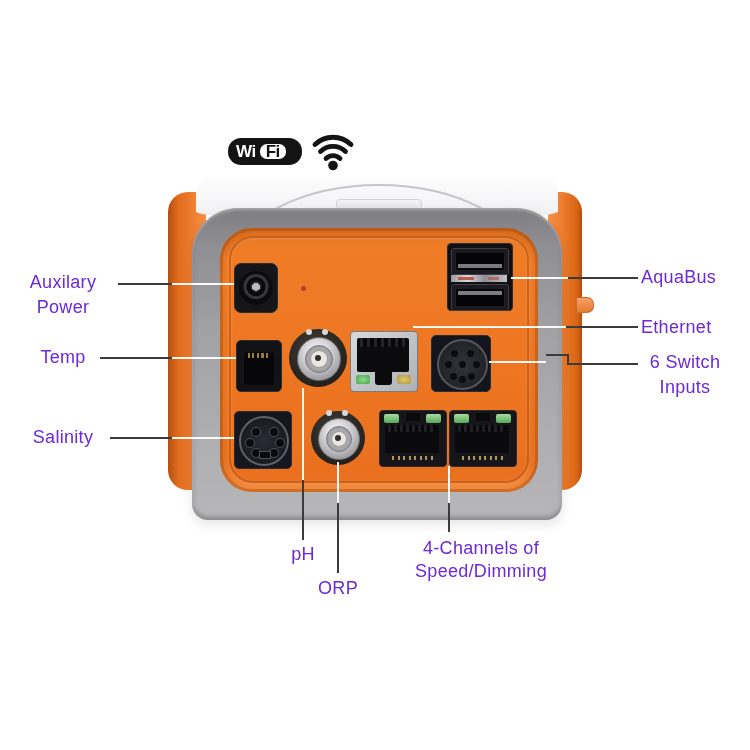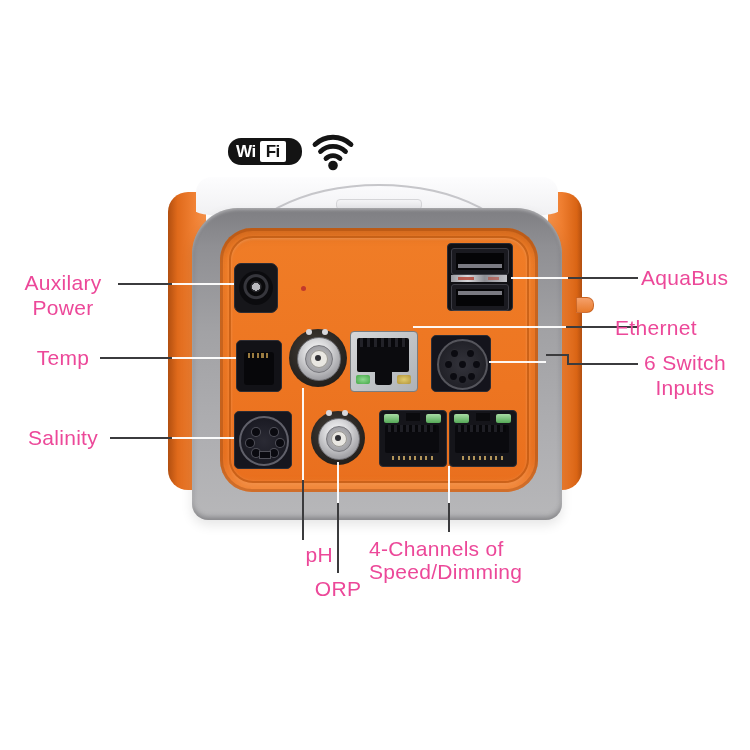--- a/index.html
+++ b/index.html
@@ -1,32 +1,32 @@
 <!DOCTYPE html>
 <html><head>
 <meta charset="utf-8">
 <style>
   html,body{margin:0;padding:0;background:#fff;}
   .scene{position:relative;width:750px;height:750px;background:#ffffff;overflow:hidden;
          font-family:"Liberation Sans","DejaVu Sans",sans-serif;}
   .abs{position:absolute;}
 
   
-  .lbl{position:absolute;color:#ec4899;font-size:21px;line-height:25px;letter-spacing:.3px;}
+  .lbl{position:absolute;color:#6d28d9;font-size:18px;line-height:25px;letter-spacing:.3px;}
   .lbl span{display:block;}
   .line-d{position:absolute;height:2px;background:#3b3b3d;}
   .line-l{position:absolute;height:2px;background:rgba(255,255,255,.95);}
   .vline-d{position:absolute;width:2px;background:#3b3b3d;}
   .vline-l{position:absolute;width:2px;background:rgba(255,255,255,.95);}
 
   
   .wifi-badge{position:absolute;left:228px;top:138px;width:74px;height:27px;background:#141414;
               border-radius:13px;display:flex;align-items:center;color:#fff;font-weight:700;font-size:17px;}
   .wifi-badge .wi{padding-left:8px;letter-spacing:-0.5px;}
-  .wifi-badge .fi-box{margin-left:4px;background:#fff;color:#141414;border-radius:2px;height:21px;
+  .wifi-badge .fi-box{margin-left:4px;background:#fff;color:#141414;border-radius:7px;height:15px;
                       padding:0 6px;display:flex;align-items:center;letter-spacing:-0.5px;}
 
   
   .ear{position:absolute;top:192px;height:298px;}
   .ear-l{left:168px;width:38px;border-radius:20px 0 0 20px;
          background:linear-gradient(90deg,#b24f10 0%,#e06a1b 25%,#f08134 70%,#f49149 100%);}
   .ear-r{left:548px;width:34px;border-radius:0 20px 20px 0;
          background:linear-gradient(90deg,#f49149 0%,#ef7e30 40%,#d96414 85%,#b24f10 100%);}
   .side-tab{position:absolute;left:576px;top:297px;width:16px;height:14px;border-radius:0 7px 7px 0;
             background:linear-gradient(180deg,#f5a06b,#e87b2c);border:1px solid rgba(180,80,20,.6);}
@@ -239,26 +239,26 @@
   <div class="vline-d" style="left:448px;top:503px;height:29px"></div>
 
   <div class="lbl" style="left:10px;top:270px;width:106px;text-align:center">
     <span>Auxilary</span>
     <span>Power</span>
   </div>
   <div class="lbl" style="left:10px;top:345px;width:106px;text-align:center">Temp</div>
   <div class="lbl" style="left:10px;top:425px;width:106px;text-align:center">Salinity</div>
 
   <div class="lbl" style="left:641px;top:265px;width:110px">AquaBus</div>
-  <div class="lbl" style="left:615px;top:315px;width:110px">Ethernet</div>
+  <div class="lbl" style="left:641px;top:315px;width:110px">Ethernet</div>
   <div class="lbl" style="left:620px;top:350px;width:130px;text-align:center">
     <span>6 Switch</span>
     <span>Inputs</span>
   </div>
 
-  <div class="lbl" style="left:273px;top:542px;width:60px;text-align:right">pH</div>
+  <div class="lbl" style="left:273px;top:542px;width:60px;text-align:center">pH</div>
   <div class="lbl" style="left:308px;top:576px;width:60px;text-align:center">ORP</div>
-  <div class="lbl" style="left:369px;top:537px;width:200px;line-height:23px">
+  <div class="lbl" style="left:381px;top:537px;width:200px;text-align:center;line-height:23px">
     <span>4-Channels of</span>
     <span>Speed/Dimming</span>
   </div>
 
 </div>
 
 </body></html>

